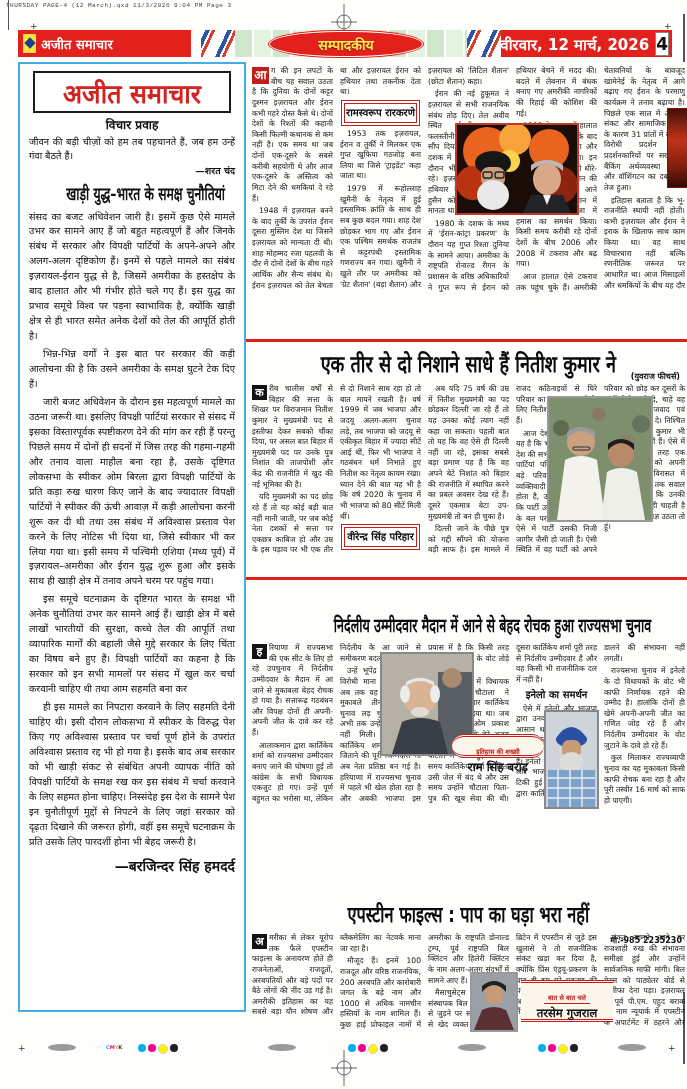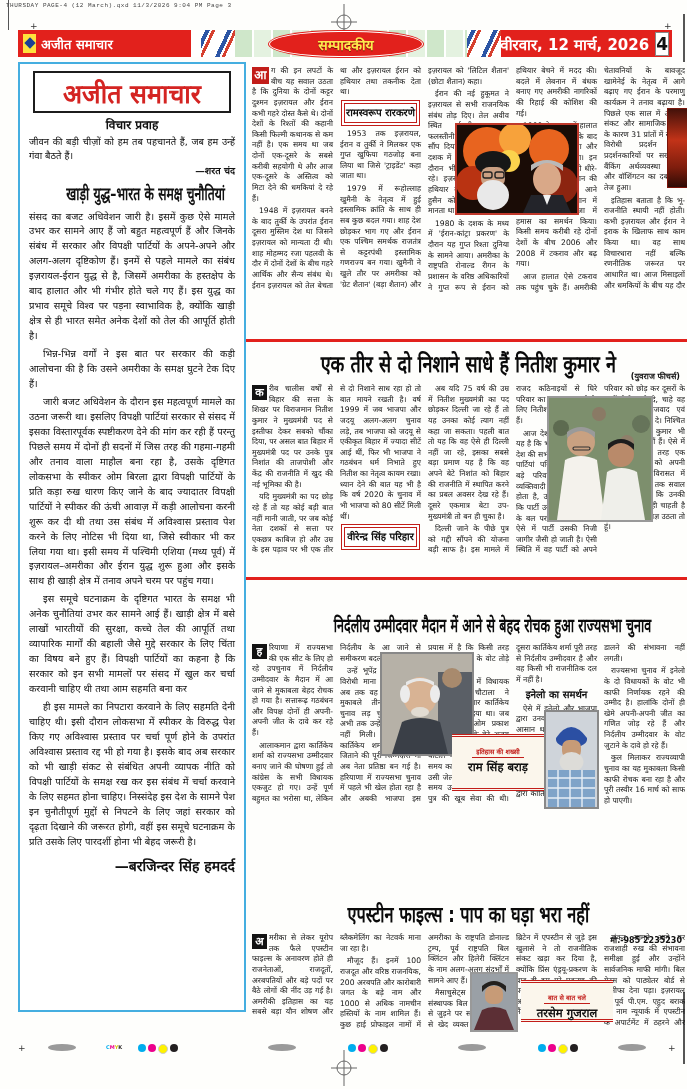--- a/index.html
+++ b/index.html
@@ -225,21 +225,21 @@
     <circle cx="70" cy="24" r="10" fill="#a88a6d"></circle>
     <ellipse cx="38" cy="42" rx="17" ry="19" fill="#d8b394"></ellipse>
     <ellipse cx="23" cy="40" rx="5" ry="9" fill="#ececec"></ellipse>
       <ellipse cx="53" cy="40" rx="5" ry="9" fill="#ececec"></ellipse>
     <path d="M24 32 Q38 22 52 32 L52 28 Q38 20 24 28 Z" fill="#e8e8e8"></path>
     <ellipse cx="38" cy="58" rx="9" ry="5" fill="#e2dcd2"></ellipse>
     <path d="M10 100 L20 68 Q38 60 58 68 L66 100 Z" fill="#3a3f47"></path>
   </svg>
 </div>
 
-<div class="abs hist-box" style="left:452px;top:734px;width:92px;height:57px;">
+<div class="abs hist-box" style="left:452px;top:734px;width:92px;height:24px;border-radius:12px;">
   <div class="hist-head">इतिहास की शख्सी</div>
   <div class="hist-name">राम सिंह बराड़</div>
 </div>
 
 <div class="abs photo" style="left:544px;top:710px;width:55px;height:99px;border-color:#888;">
   <svg width="51" height="95" viewBox="0 0 51 95">
     <rect width="51" height="95" fill="#cfd4da"></rect>
     <path d="M10 26 Q25 4 41 26 Q42 34 25 36 Q9 34 10 26 Z" fill="#2b4fa3"></path>
     <rect x="16" y="28" width="19" height="18" rx="7" fill="#c79b77"></rect>
     <ellipse cx="25.5" cy="50" rx="12" ry="10" fill="#dddcd8"></ellipse>

